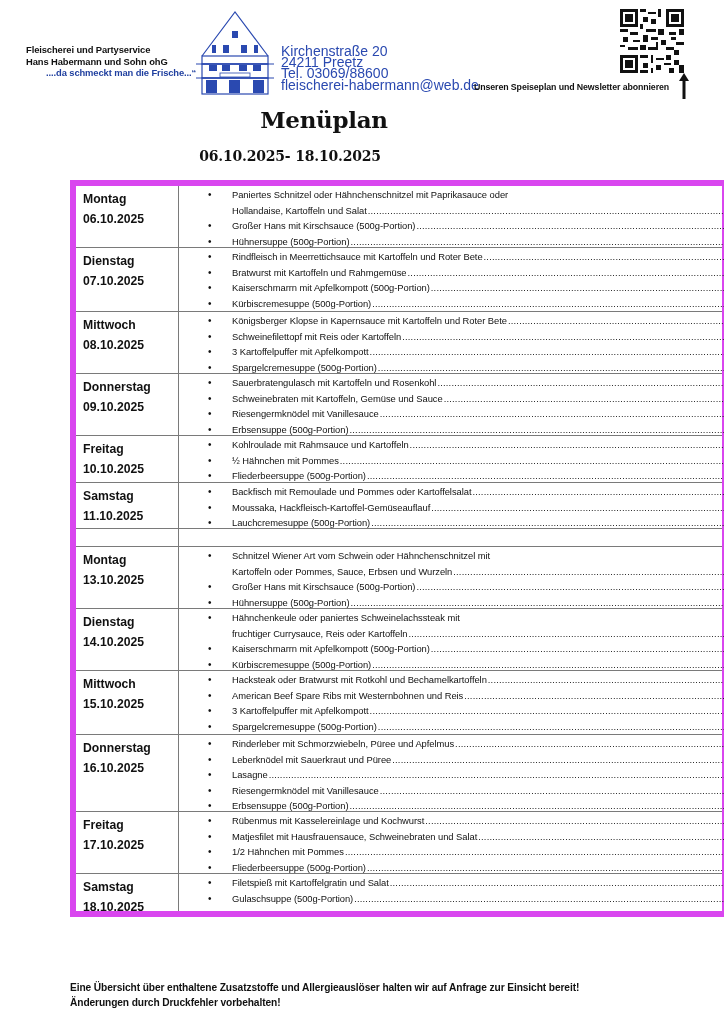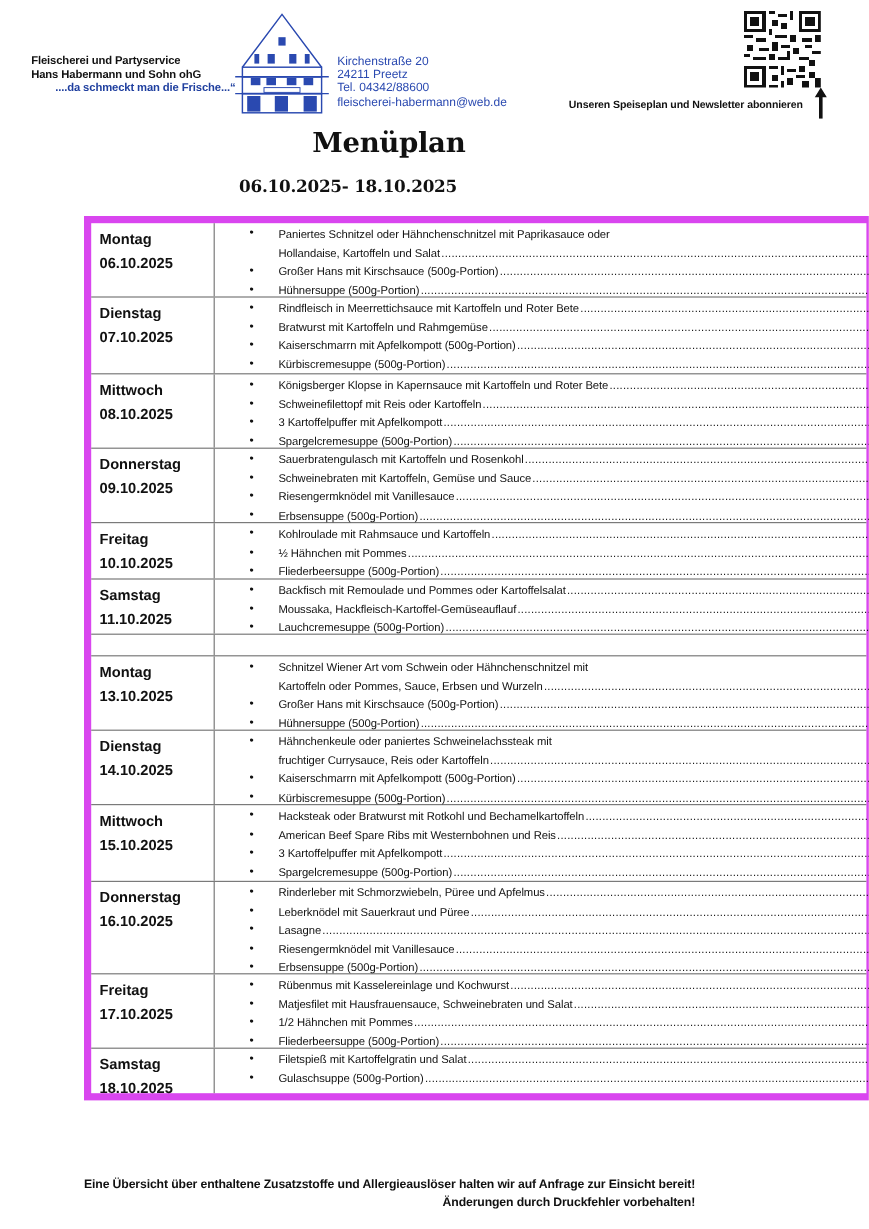--- a/index.html
+++ b/index.html
@@ -10,21 +10,21 @@
   .abs { position: absolute; }
 
   
   .company { left: 26px; top: 44px; font-size: 9.4px; font-weight: bold; line-height: 11.6px; color: #111; letter-spacing: -0.1px; }
   .company .slogan { color: #1f3f9f; font-weight: bold; margin-left: 20px; }
 
   
   .logo { left: 192px; top: 9px; width: 86px; height: 86px; }
 
   
-  .address { left: 281px; top: 46px; font-size: 10px; line-height: 11.2px; color: #2a49b0; }
+  .address { left: 281px; top: 46px; font-size: 14px; line-height: 11.2px; color: #2a49b0; }
 
   
   .qr { left: 620px; top: 9px; width: 64px; height: 64px; }
   .newsletter { left: 458px; top: 82px; font-size: 8.8px; font-weight: bold; color: #111; letter-spacing: -0.1px; margin-left: 16px; }
   .arrow { left: 677px; top: 73px; width: 14px; height: 26px; }
 
   
   .title { left: 0; width: 648px; top: 106px; text-align: center; font-family: "DejaVu Serif", serif; font-size: 23px; font-weight: bold; color: #111; letter-spacing: -0.3px; }
   .subtitle { left: 0; width: 580px; top: 148px; text-align: center; font-family: "DejaVu Serif", serif; font-size: 14px; font-weight: bold; color: #111; letter-spacing: -0.2px; }
 
@@ -36,21 +36,21 @@
   .dish-cell { flex: 1; padding: 1px 0 0 0; box-sizing: border-box; }
   .dish { position: relative; font-size: 9.4px; line-height: 15.5px; color: #111; padding-left: 53px; padding-right: 41px; letter-spacing: -0.05px; }
   .dish .bullet { position: absolute; left: 29px; top: 0; font-size: 10px; }
   .dish .line { display: flex; white-space: nowrap; }
   .dish .dots { flex: 1; overflow: hidden; white-space: nowrap; margin: 0 1px; }
   .dish .dots::before { content: "........................................................................................................................................................................................................................"; letter-spacing: 0.2px; }
   .sep-row { height: 18px; display: flex; border-bottom: 1px solid #7a7a7a; box-sizing: border-box; }
   .sep-row .day-cell { padding: 0; }
 
   
-  .footer { left: 70px; top: 981px; font-size: 10.2px; font-weight: bold; line-height: 14.5px; color: #111; letter-spacing: -0.1px; text-align: right; }
+  .footer { left: 70px; top: 981px; font-size: 10.2px; font-weight: bold; line-height: 14.5px; color: #111; letter-spacing: -0.1px; }
 </style>
 </head>
 <body>
 
 <div class="abs company">
   <div>Fleischerei und Partyservice</div>
   <div>Hans Habermann und Sohn ohG</div>
   <div class="slogan">....da schmeckt man die Frische...“</div>
 </div>
 
@@ -78,21 +78,21 @@
         <rect x="37" y="71" width="11" height="13"></rect>
         <rect x="61" y="71" width="11" height="13"></rect>
     </g>
     <rect x="28" y="64" width="30" height="4" fill="#fff" stroke="#2a49b0" stroke-width="0.8"></rect>
   </svg>
 </div>
 
 <div class="abs address">
   <div>Kirchenstraße 20</div>
   <div>24211 Preetz</div>
-  <div>Tel. 04342/88600</div>
+  <div>Tel. 03069/88600</div>
   <div>fleischerei-habermann@web.de</div>
 </div>
 
 <div class="abs qr">
   <svg width="64" height="64" viewBox="0 0 25 25" shape-rendering="crispEdges">
     <rect x="0" y="0" width="25" height="25" fill="#fff"></rect>
     <g fill="#111">
       <rect x="0" y="0" width="7" height="7"></rect>
         <rect x="1" y="1" width="5" height="5" fill="#fff"></rect>
         <rect x="2" y="2" width="3" height="3"></rect>

